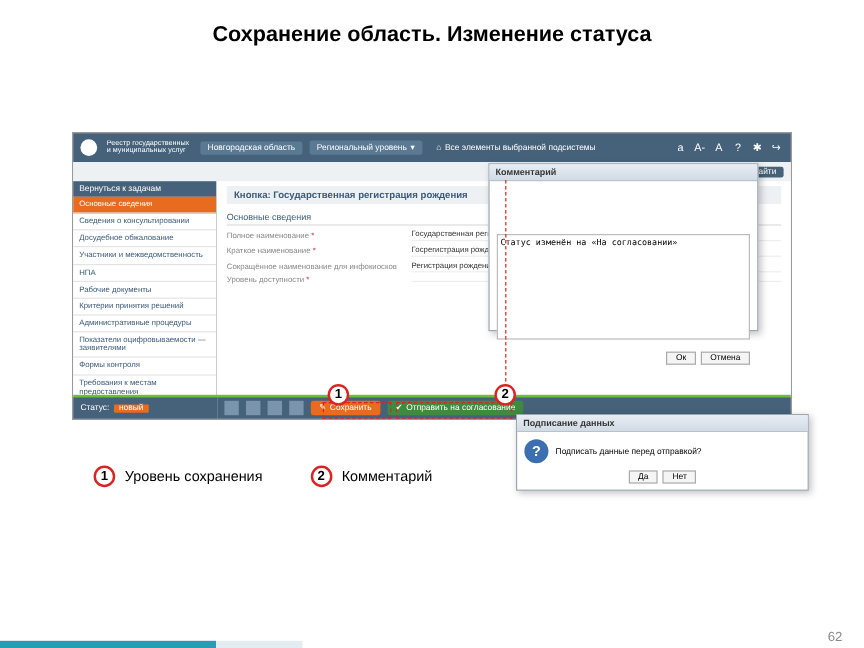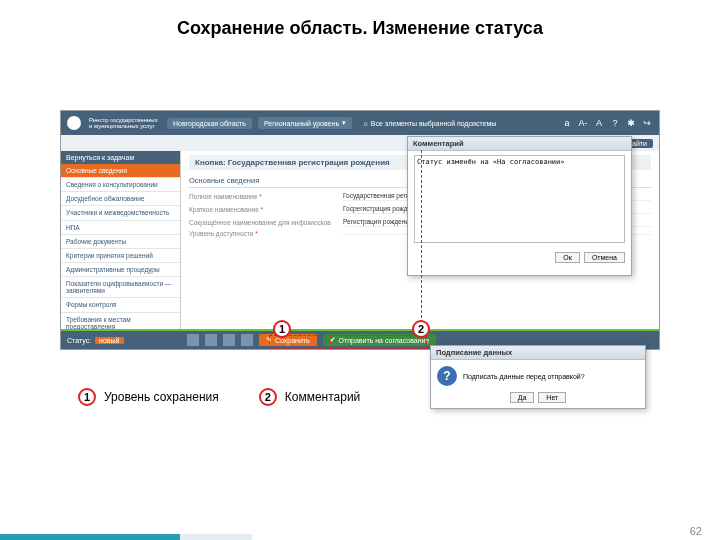--- a/index.html
+++ b/index.html
@@ -39,24 +39,24 @@
   .bb-status .badge { background: #e86b1f; padding: 0 4px; border-radius: 1px; }
   .bb-tools { background: #46627a; height: 100%; display: flex; align-items: center; gap: 6px; padding: 0 6px; flex: 1; }
   .bb-tools .toolico { width: 12px; height: 12px; background: #7a94ad; display: inline-block; }
   .bb-save { background: #e86b1f; color: #fff; padding: 2px 7px; font-size: 7px; border-radius: 2px; display: flex; align-items: center; gap: 3px; }
   .bb-send { background: #3e8a3e; color: #fff; padding: 2px 7px; font-size: 7px; border-radius: 2px; display: flex; align-items: center; gap: 3px; }
   
   .popup { position: absolute; background: #fff; border: 1px solid #9aa6b3; box-shadow: 2px 2px 6px rgba(0,0,0,0.25); font-size: 7px; }
   .popup .titlebar { background: linear-gradient(#e7edf3,#d1dbe5); padding: 2px 5px; font-size: 7.5px; border-bottom: 1px solid #b8c2cd; font-weight: bold; color: #333; }
   .popup-comment { left: 407px; top: 136px; width: 225px; height: 140px; }
   .popup-comment .inner { padding: 4px 6px; }
-  .popup-comment textarea { width: 100%; height: 88px; border: 1px solid #bbb; font-size: 7px; resize: none; padding: 2px; }
+  .popup-comment textarea { width: 100%; height: 88px; border: 1px solid #bbb; font-size: 7px; resize: none; padding: 2px; margin-top: 40px; }
   .popup .btnrow { display: flex; justify-content: flex-end; gap: 4px; padding: 4px 6px; }
   .popup .btn { border: 1px solid #aaa; background: #f5f5f5; padding: 1px 7px; font-size: 7px; }
-  .popup-sign { left: 430px; top: 345px; width: 216px; height: 64px; }
+  .popup-sign { left: 430px; top: 345px; width: 244px; height: 64px; }
   .popup-sign .inner { display: flex; align-items: center; gap: 6px; padding: 6px; }
   .popup-sign .qmark { width: 20px; height: 20px; border-radius: 50%; background: #3b6fb0; color: #fff; display: flex; align-items: center; justify-content: center; font-size: 12px; font-weight: bold; }
   .popup-sign .btnrow { justify-content: center; padding-top: 0; }
   .callout-num { position: absolute; width: 18px; height: 18px; border: 2px solid #d22; border-radius: 50%; background: #fff; display: flex; align-items: center; justify-content: center; font-size: 11px; font-weight: bold; z-index: 10; }
   .legend { position: absolute; left: 78px; top: 388px; display: flex; align-items: center; gap: 40px; font-size: 12px; }
   .legend .item { display: flex; align-items: center; gap: 8px; }
   .legend .num { width: 18px; height: 18px; border: 2px solid #d22; border-radius: 50%; display: flex; align-items: center; justify-content: center; font-size: 11px; font-weight: bold; }
   .page-num { position: absolute; right: 18px; bottom: 3px; font-size: 11px; color: #888; }
   .footer-stripe { position: absolute; left: 0; bottom: 0; height: 6px; width: 100%; display: flex; }
   .footer-stripe .a { width: 25%; background: #2a9bb5; }

